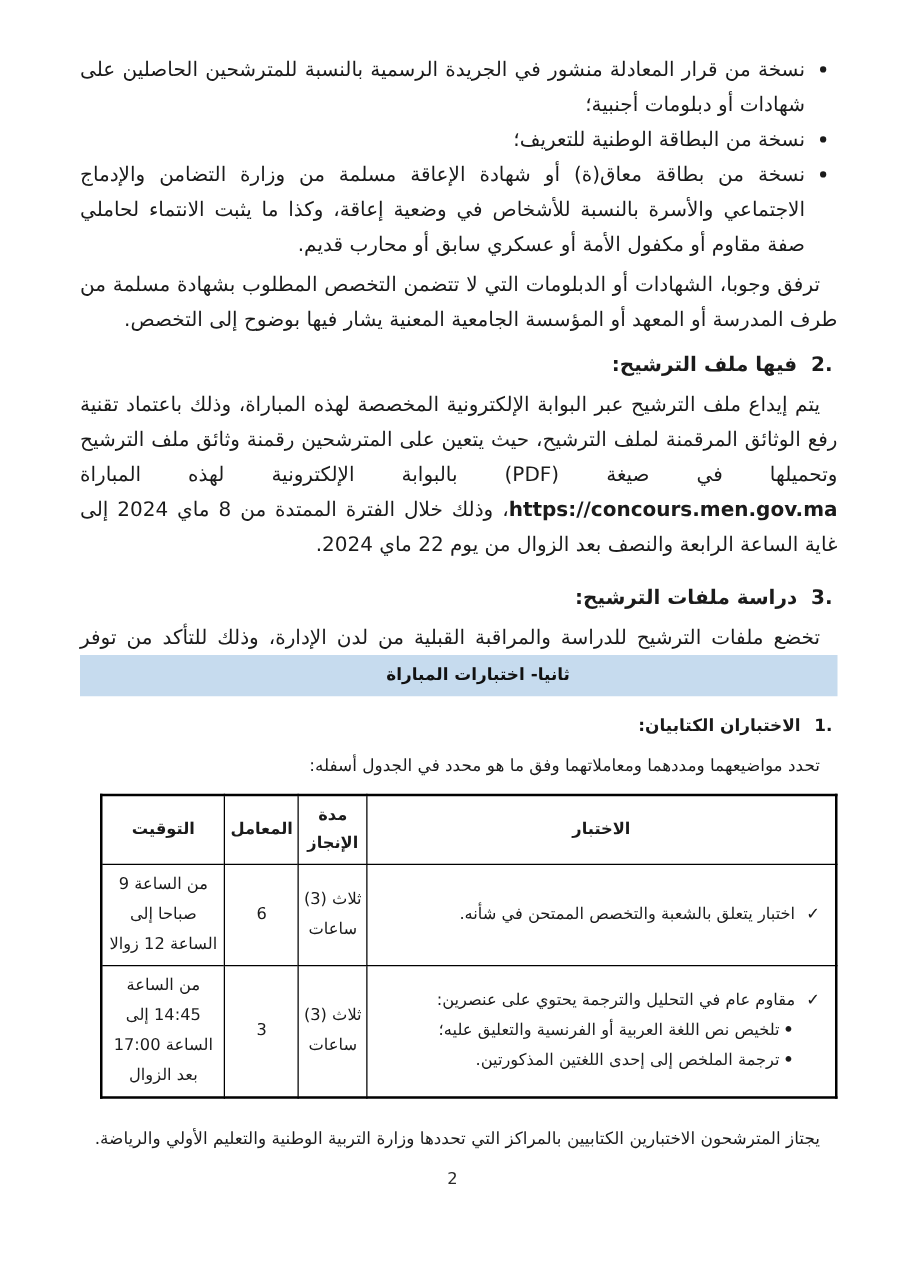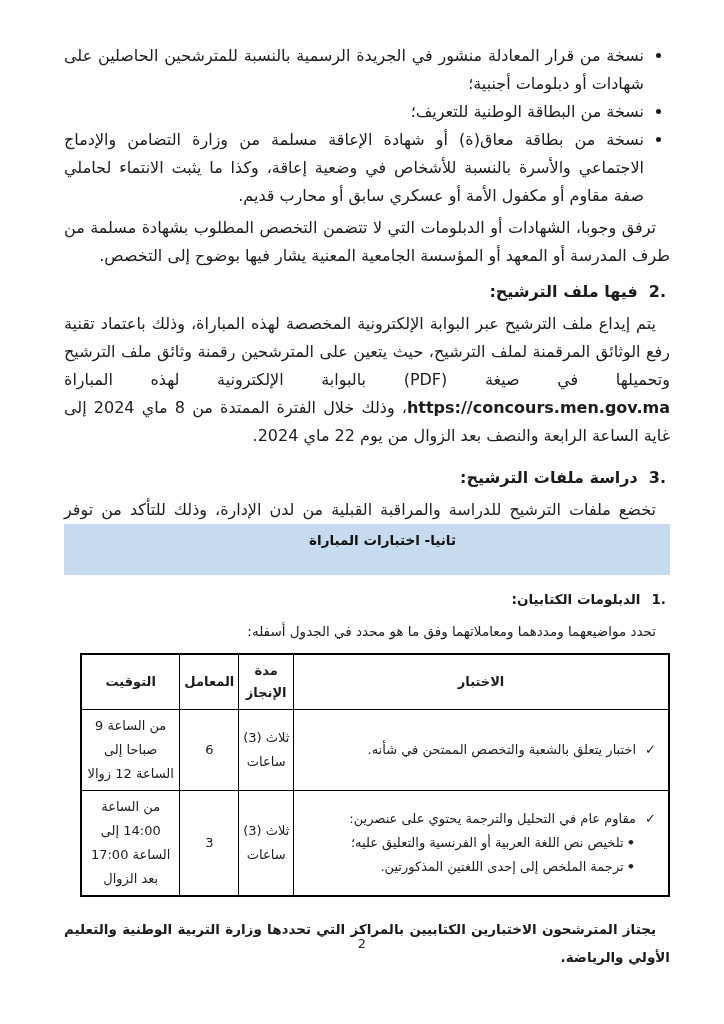--- a/index.html
+++ b/index.html
@@ -60,21 +60,21 @@
   .heading .h-num {
     direction: ltr;
     unicode-bidi: embed;
   }
   .ltr-url {
     direction: ltr;
     unicode-bidi: embed;
     font-weight: bold;
   }
   .banner {
-    height: 51px;
+    height: 33px;
     line-height: 33px;
     text-align: center;
     font-weight: bold;
     color: #111111;
     margin: 0 0 6px 0;
     padding-left: 31px;
   }
   table.exam-table {
     border-collapse: collapse;
     width: 590px;
@@ -166,21 +166,21 @@
 
   </div>
 
   <div class="flow-bottom">
 
     <div class="banner" id="banner" style="background: rgb(198, 219, 238);">ثانيا- اختبارات المباراة</div>
 
 
     <div class="heading" style="margin-top:10px;">
       <span class="h-num">1.</span>
-      <span>الدبلومات الكتابيان:</span>
+      <span>الاختباران الكتابيان:</span>
     </div>
 
     <p class="body-par indent">تحدد مواضيعهما ومددهما ومعاملاتهما وفق ما هو محدد في الجدول أسفله:</p>
 
     <table class="exam-table">
       <colgroup>
         <col class="col-exam">
         <col class="col-duration">
         <col class="col-coef">
         <col class="col-timing">
@@ -215,24 +215,24 @@
               <span class="sub-dot">•</span>
               <span>تلخيص نص اللغة العربية أو الفرنسية والتعليق عليه؛</span>
             </div>
             <div class="sub-line">
               <span class="sub-dot">•</span>
               <span>ترجمة الملخص إلى إحدى اللغتين المذكورتين.</span>
             </div>
           </td>
           <td class="center-cell">ثلاث (3) ساعات</td>
           <td class="center-cell">3</td>
-          <td class="center-cell">من الساعة 14:00 إلى الساعة 17:00 بعد الزوال</td>
+          <td class="center-cell">من الساعة 14:45 إلى الساعة 17:00 بعد الزوال</td>
         </tr>
       </tbody>
     </table>
 
-    <p class="body-par indent" style="margin-top:18px;font-weight:bold;">يجتاز المترشحون الاختبارين الكتابيين بالمراكز التي تحددها وزارة التربية الوطنية والتعليم الأولي والرياضة.</p>
+    <p class="body-par indent" style="margin-top:18px;">يجتاز المترشحون الاختبارين الكتابيين بالمراكز التي تحددها وزارة التربية الوطنية والتعليم الأولي والرياضة.</p>
 
   </div>
 
   <div class="page-number">2</div>
 
 </div>
 
 </body></html>

